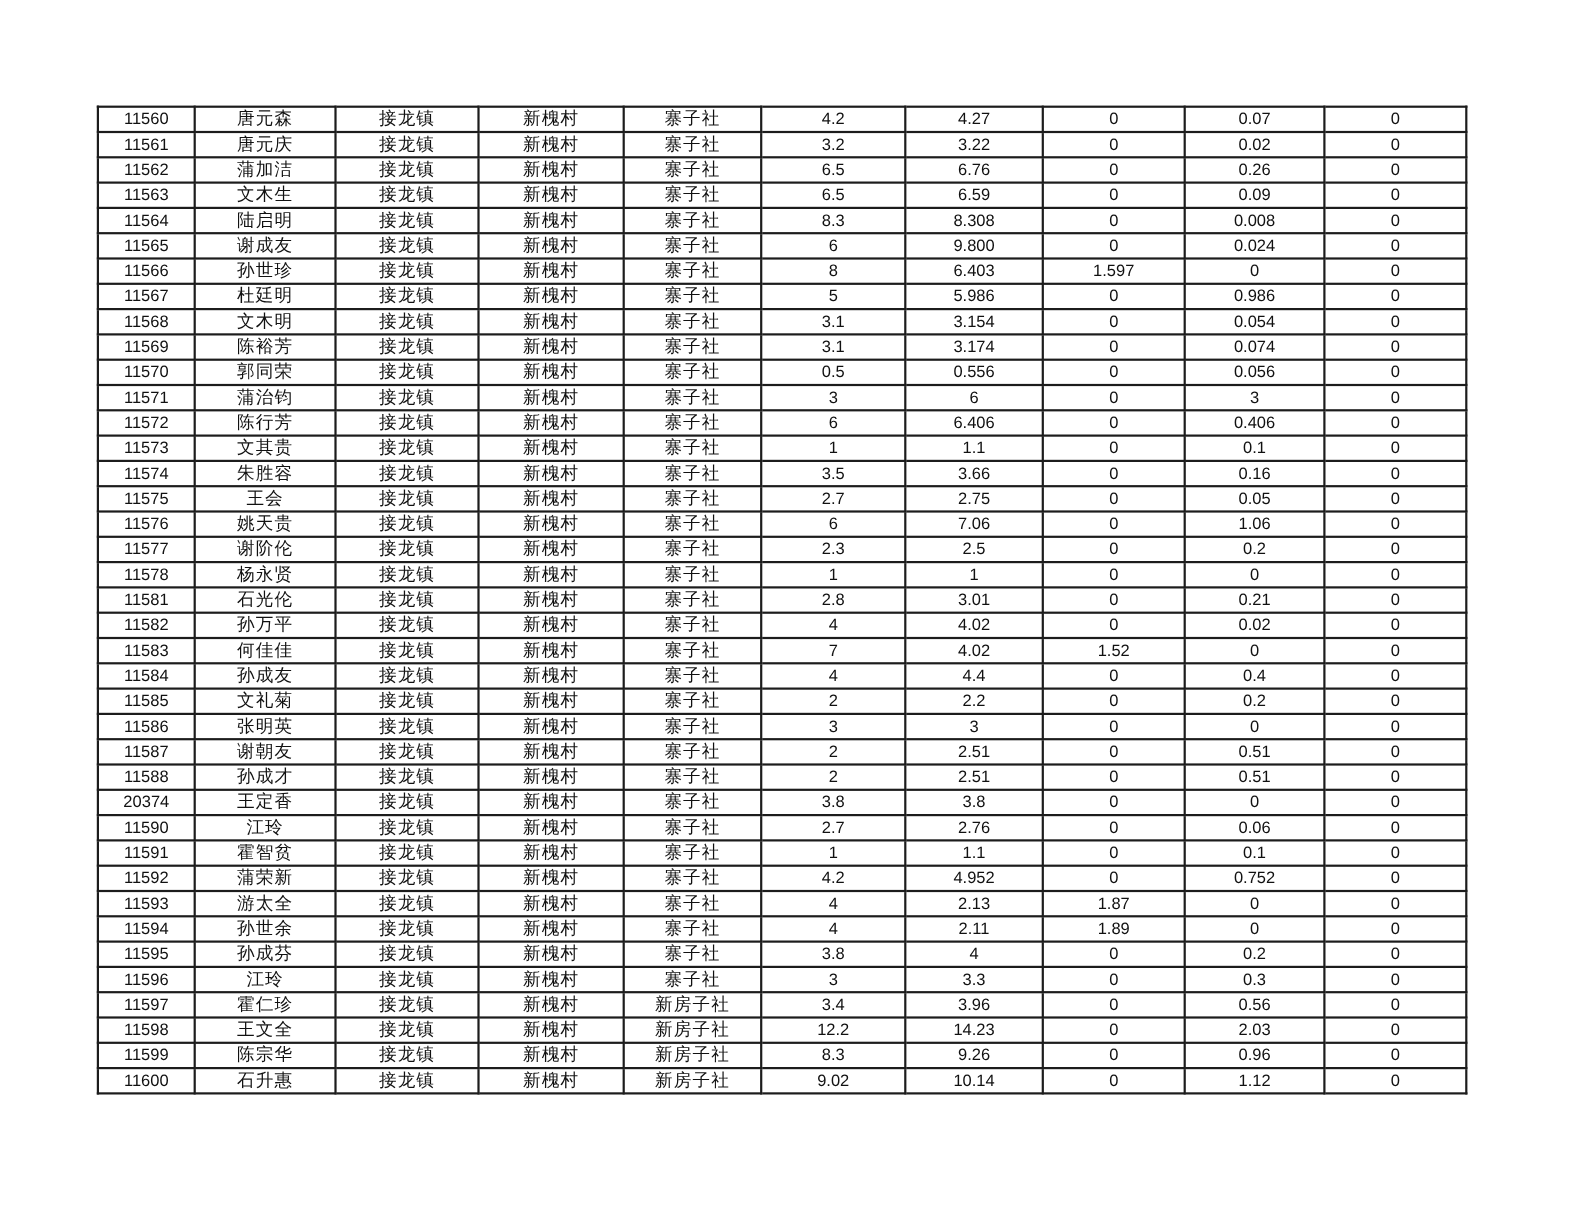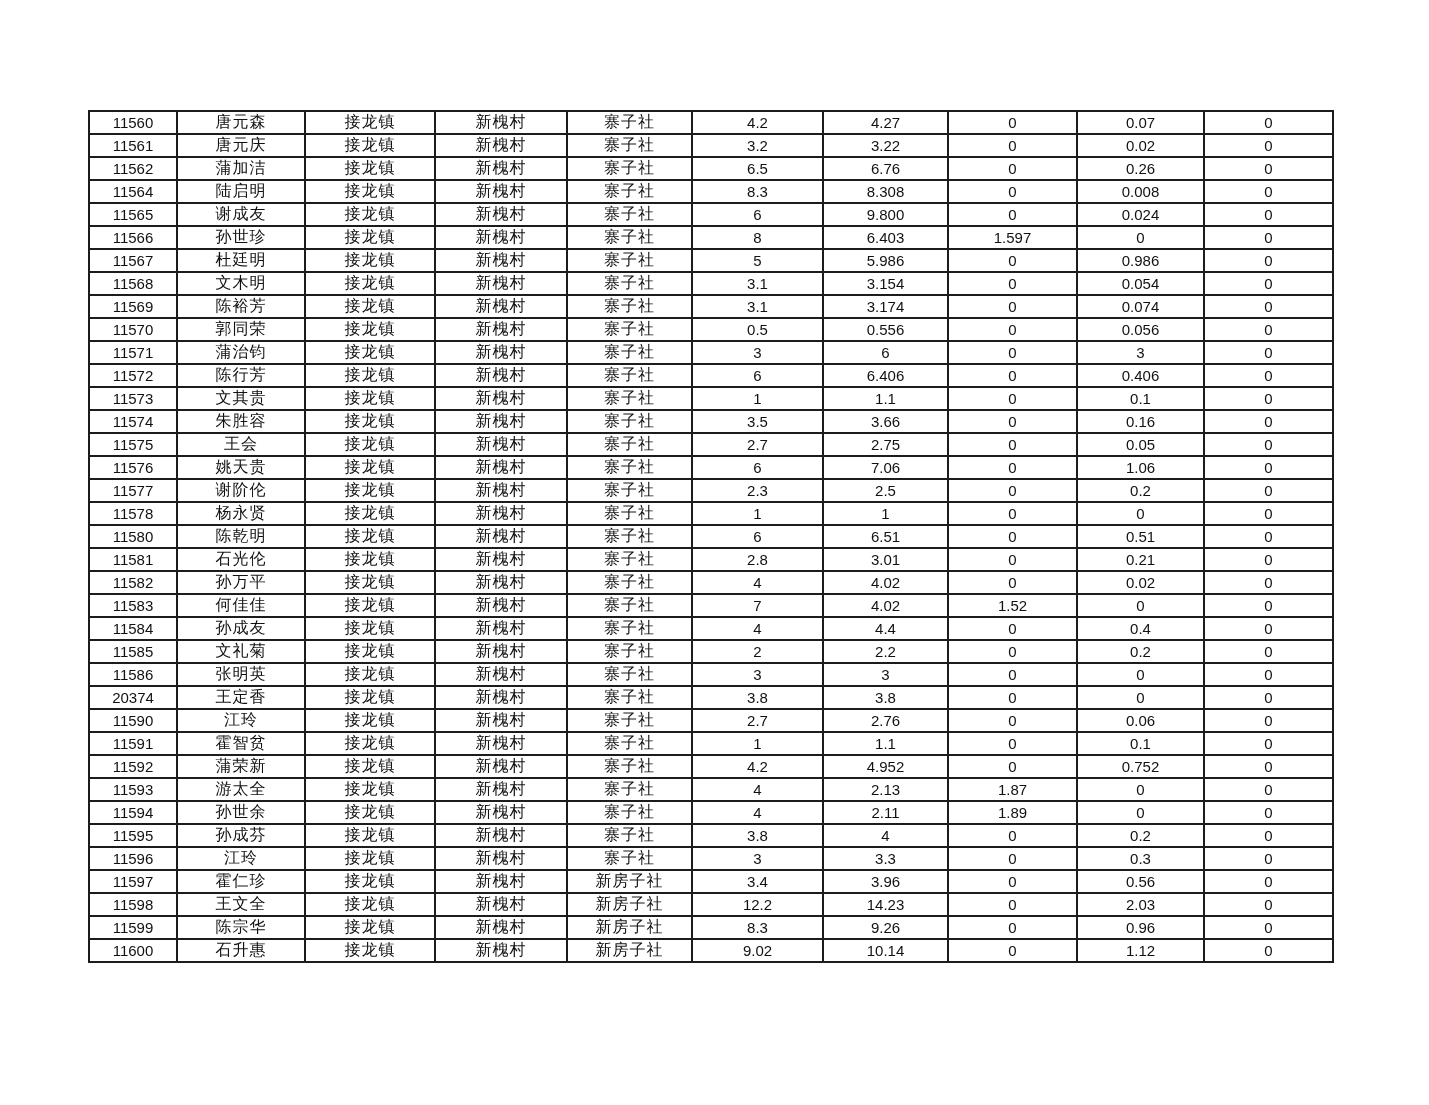--- a/index.html
+++ b/index.html
@@ -10,21 +10,21 @@
   body {
     width: 1429px;
     height: 1105px;
     position: relative;
     overflow: hidden;
     font-family: "Liberation Sans", "DejaVu Sans", sans-serif;
   }
   .sheet-table {
     position: absolute;
     left: 88px;
-    top: 110px;
+    top: 96px;
     width: 1244px;
     border-collapse: collapse;
     table-layout: fixed;
     border: 2px solid #1c1c1c;
     padding-left: 24px;
   }
   .sheet-table td {
     border: 2px solid #1c1c1c;
     height: 20.2px;
     padding: 0;
@@ -91,20 +91,32 @@
         <td class="cjk">接龙镇</td>
         <td class="cjk">新槐村</td>
         <td class="cjk">寨子社</td>
         <td class="num">6.5</td>
         <td class="num">6.76</td>
         <td class="num">0</td>
         <td class="num">0.26</td>
         <td class="num">0</td>
       </tr>
       <tr>
+        <td class="num">11563</td>
+        <td class="cjk">文木生</td>
+        <td class="cjk">接龙镇</td>
+        <td class="cjk">新槐村</td>
+        <td class="cjk">寨子社</td>
+        <td class="num">6.5</td>
+        <td class="num">6.59</td>
+        <td class="num">0</td>
+        <td class="num">0.09</td>
+        <td class="num">0</td>
+      </tr>
+      <tr>
         <td class="num">11564</td>
         <td class="cjk">陆启明</td>
         <td class="cjk">接龙镇</td>
         <td class="cjk">新槐村</td>
         <td class="cjk">寨子社</td>
         <td class="num">8.3</td>
         <td class="num">8.308</td>
         <td class="num">0</td>
         <td class="num">0.008</td>
         <td class="num">0</td>
@@ -271,32 +283,20 @@
         <td class="cjk">接龙镇</td>
         <td class="cjk">新槐村</td>
         <td class="cjk">寨子社</td>
         <td class="num">1</td>
         <td class="num">1</td>
         <td class="num">0</td>
         <td class="num">0</td>
         <td class="num">0</td>
       </tr>
       <tr>
-        <td class="num">11580</td>
-        <td class="cjk">陈乾明</td>
-        <td class="cjk">接龙镇</td>
-        <td class="cjk">新槐村</td>
-        <td class="cjk">寨子社</td>
-        <td class="num">6</td>
-        <td class="num">6.51</td>
-        <td class="num">0</td>
-        <td class="num">0.51</td>
-        <td class="num">0</td>
-      </tr>
-      <tr>
         <td class="num">11581</td>
         <td class="cjk">石光伦</td>
         <td class="cjk">接龙镇</td>
         <td class="cjk">新槐村</td>
         <td class="cjk">寨子社</td>
         <td class="num">2.8</td>
         <td class="num">3.01</td>
         <td class="num">0</td>
         <td class="num">0.21</td>
         <td class="num">0</td>
@@ -352,20 +352,44 @@
       <tr>
         <td class="num">11586</td>
         <td class="cjk">张明英</td>
         <td class="cjk">接龙镇</td>
         <td class="cjk">新槐村</td>
         <td class="cjk">寨子社</td>
         <td class="num">3</td>
         <td class="num">3</td>
         <td class="num">0</td>
         <td class="num">0</td>
+        <td class="num">0</td>
+      </tr>
+      <tr>
+        <td class="num">11587</td>
+        <td class="cjk">谢朝友</td>
+        <td class="cjk">接龙镇</td>
+        <td class="cjk">新槐村</td>
+        <td class="cjk">寨子社</td>
+        <td class="num">2</td>
+        <td class="num">2.51</td>
+        <td class="num">0</td>
+        <td class="num">0.51</td>
+        <td class="num">0</td>
+      </tr>
+      <tr>
+        <td class="num">11588</td>
+        <td class="cjk">孙成才</td>
+        <td class="cjk">接龙镇</td>
+        <td class="cjk">新槐村</td>
+        <td class="cjk">寨子社</td>
+        <td class="num">2</td>
+        <td class="num">2.51</td>
+        <td class="num">0</td>
+        <td class="num">0.51</td>
         <td class="num">0</td>
       </tr>
       <tr>
         <td class="num">20374</td>
         <td class="cjk">王定香</td>
         <td class="cjk">接龙镇</td>
         <td class="cjk">新槐村</td>
         <td class="cjk">寨子社</td>
         <td class="num">3.8</td>
         <td class="num">3.8</td>

